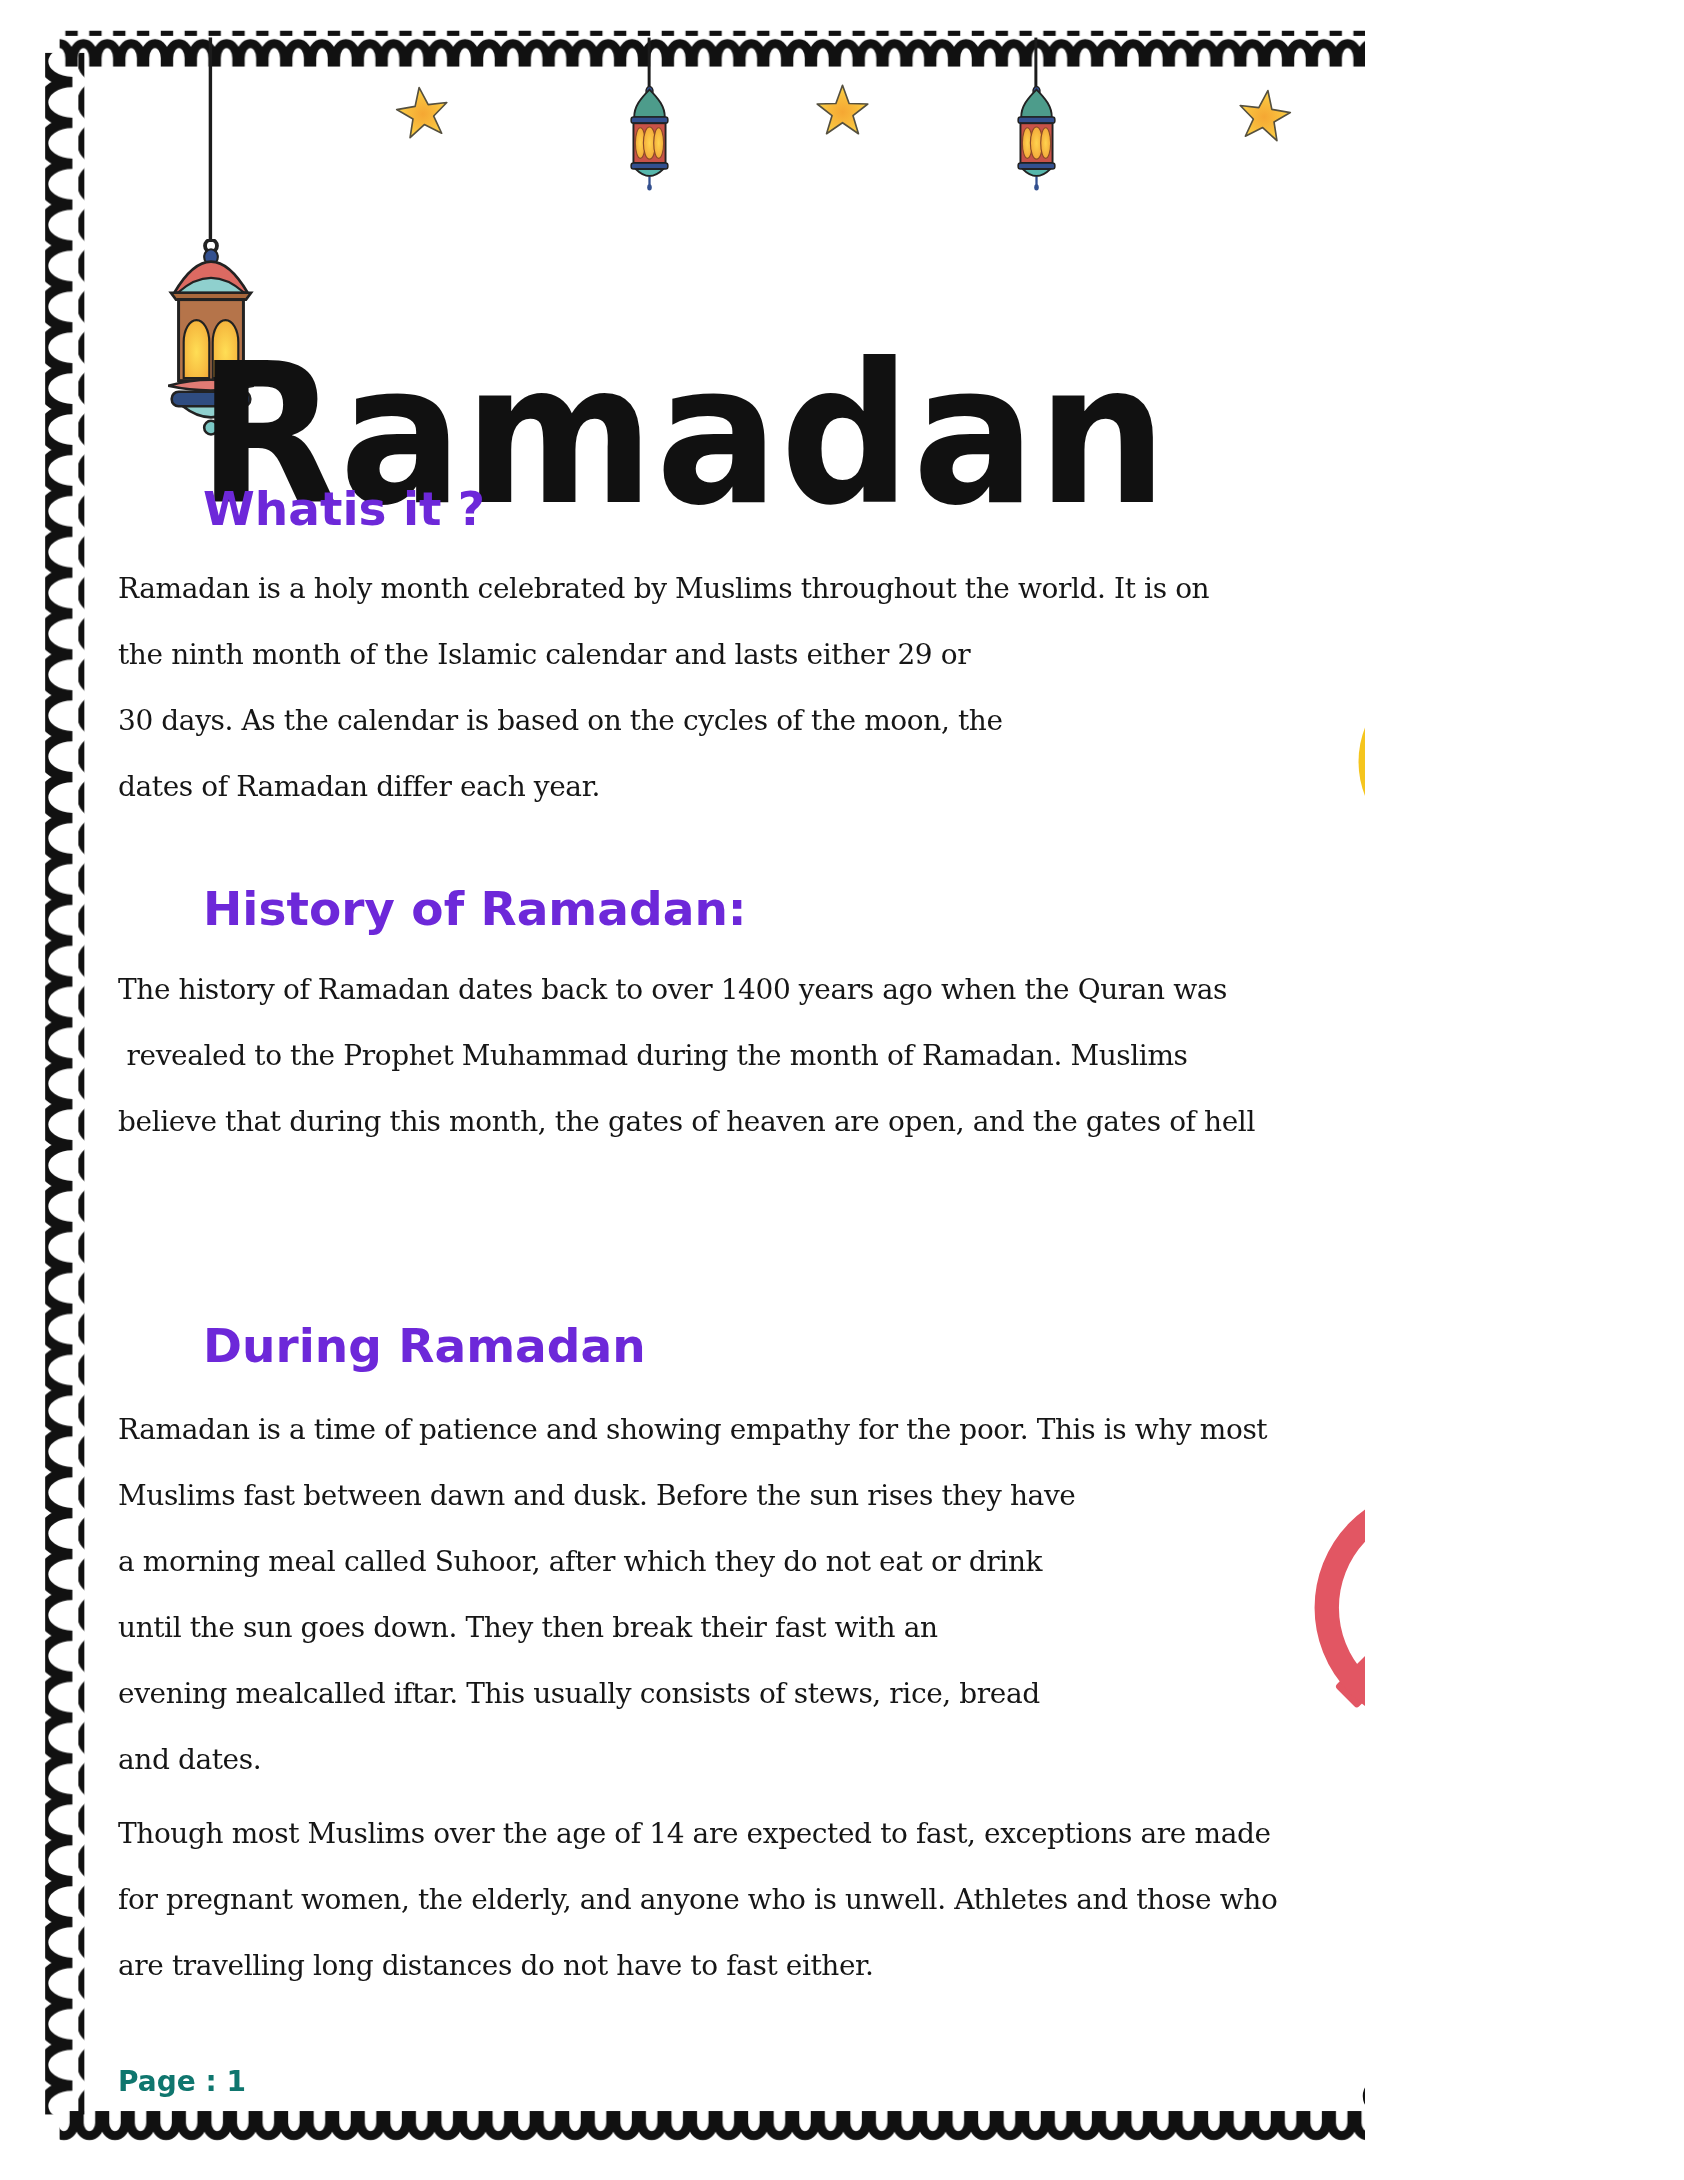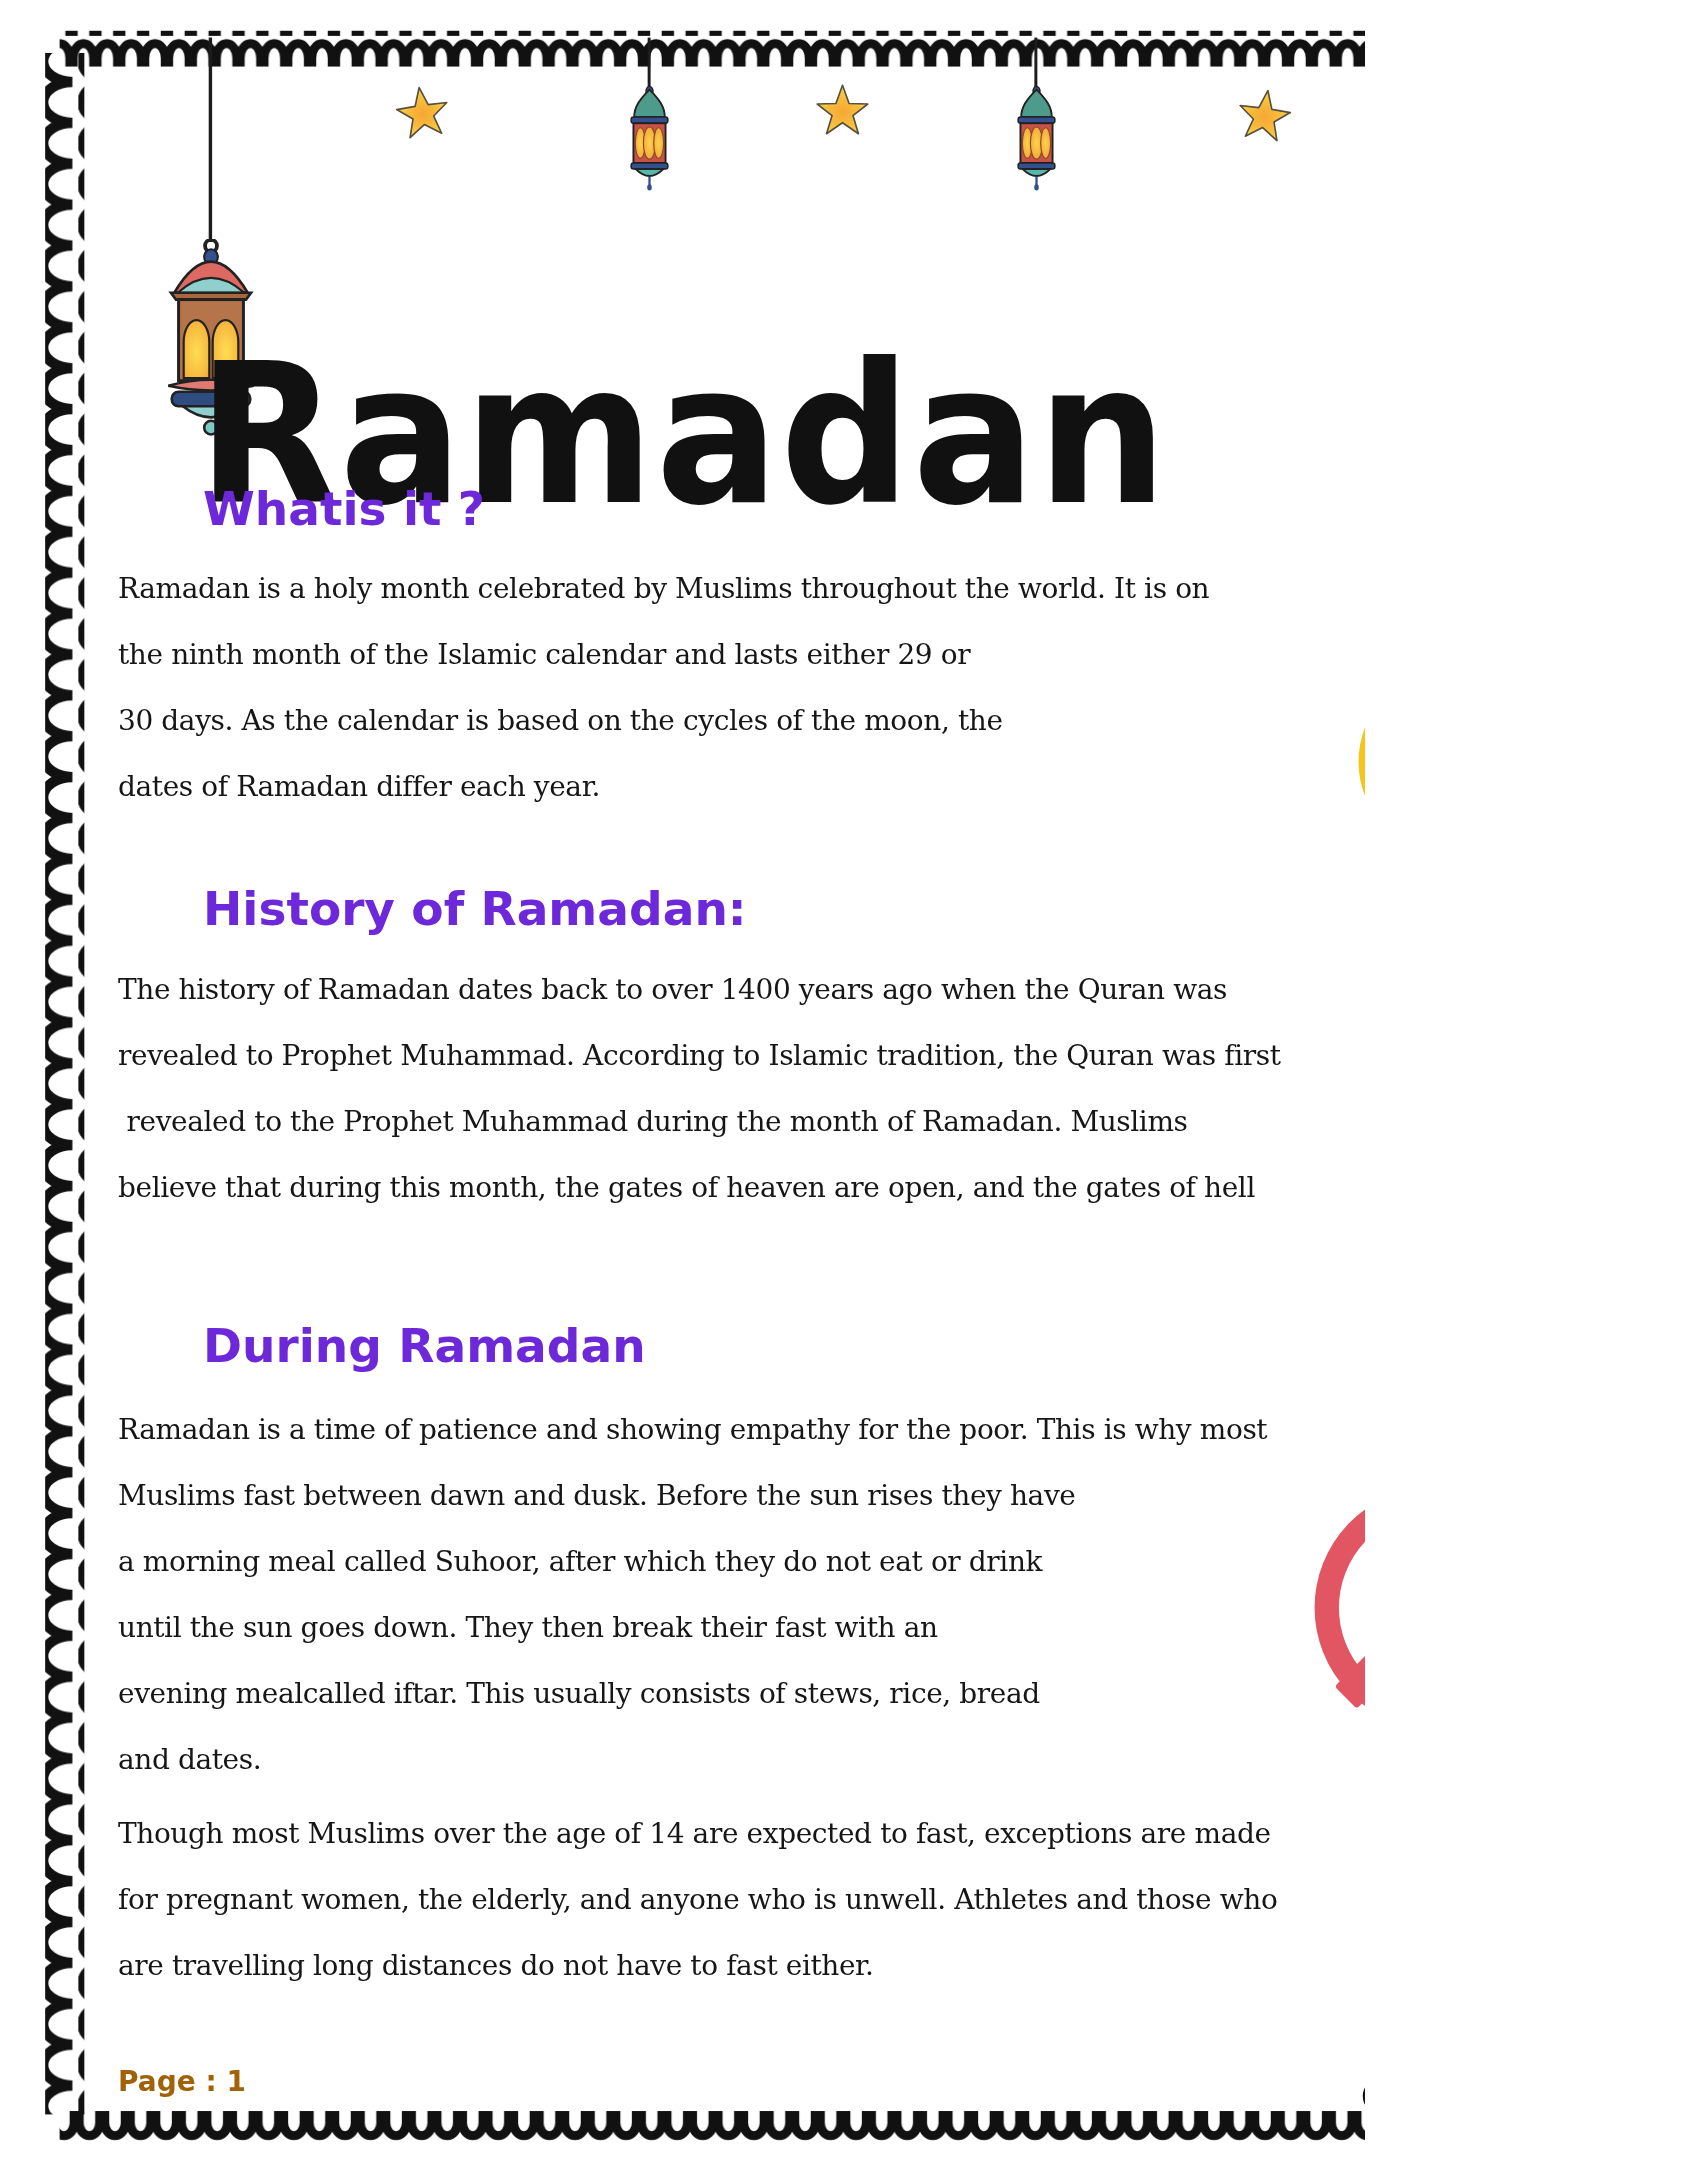--- a/index.html
+++ b/index.html
@@ -39,21 +39,21 @@
   .text-line{
     font-size:28px;
     line-height:66px;
     letter-spacing:-0.4px;
     white-space:pre;
     color:#161616;
   }
   .footer-page{
     position:absolute;left:118px;top:2065px;
     font-family:"DejaVu Sans", sans-serif;
-    font-weight:bold;font-size:28px;color:#a16207;
+    font-weight:bold;font-size:28px;color:#0f766e;
   }
   .footer-credit{
     position:absolute;left:1356px;top:2051px;
     display:flex;align-items:center;gap:12px;
     font-family:"DejaVu Sans", sans-serif;
     font-weight:bold;color:#111;
   }
   .footer-credit .csym{font-size:49px;line-height:1;}
   .footer-credit .ctext{font-size:40px;text-decoration:underline;}
 </style>
@@ -199,21 +199,20 @@
     <path d="M208,58 C200,68 195,77 195,87 Q195,95 202,95 L214,95 Q221,95 221,87 C221,77 216,68 208,58 Z" fill="#15826B"></path>
     <path d="M197,246 L200,95 L216,95 L219,246 Z" fill="#15826B"></path>
     <rect x="192" y="148" width="32" height="10" rx="4" fill="#2FA188"></rect>
     <rect x="203" y="104" width="10" height="26" rx="5" fill="#F6F0A2"></rect>
     <rect x="203.5" y="170" width="9" height="22" rx="4.5" fill="#F6F0A2"></rect>
   </svg>
 
   <div class="heading" style="top:882px">History of Ramadan:</div>
   <div class="para" style="top:957px">
     <div class="text-line">The history of Ramadan dates back to over 1400 years ago when the Quran was</div>
-    <div class="text-line">revealed to Prophet Muhammad. According to Islamic tradition, the Quran was first</div>
     <div class="text-line"> revealed to the Prophet Muhammad during the month of Ramadan. Muslims</div>
     <div class="text-line">believe that during this month, the gates of heaven are open, and the gates of hell</div>
   </div>
 
   <div class="heading" style="top:1319px">During Ramadan</div>
   <div class="para" style="top:1397px">
     <div class="text-line">Ramadan is a time of patience and showing empathy for the poor. This is why most</div>
     <div class="text-line">Muslims fast between dawn and dusk. Before the sun rises they have</div>
     <div class="text-line">a morning meal called Suhoor, after which they do not eat or drink</div>
     <div class="text-line">until the sun goes down. They then break their fast with an</div>

